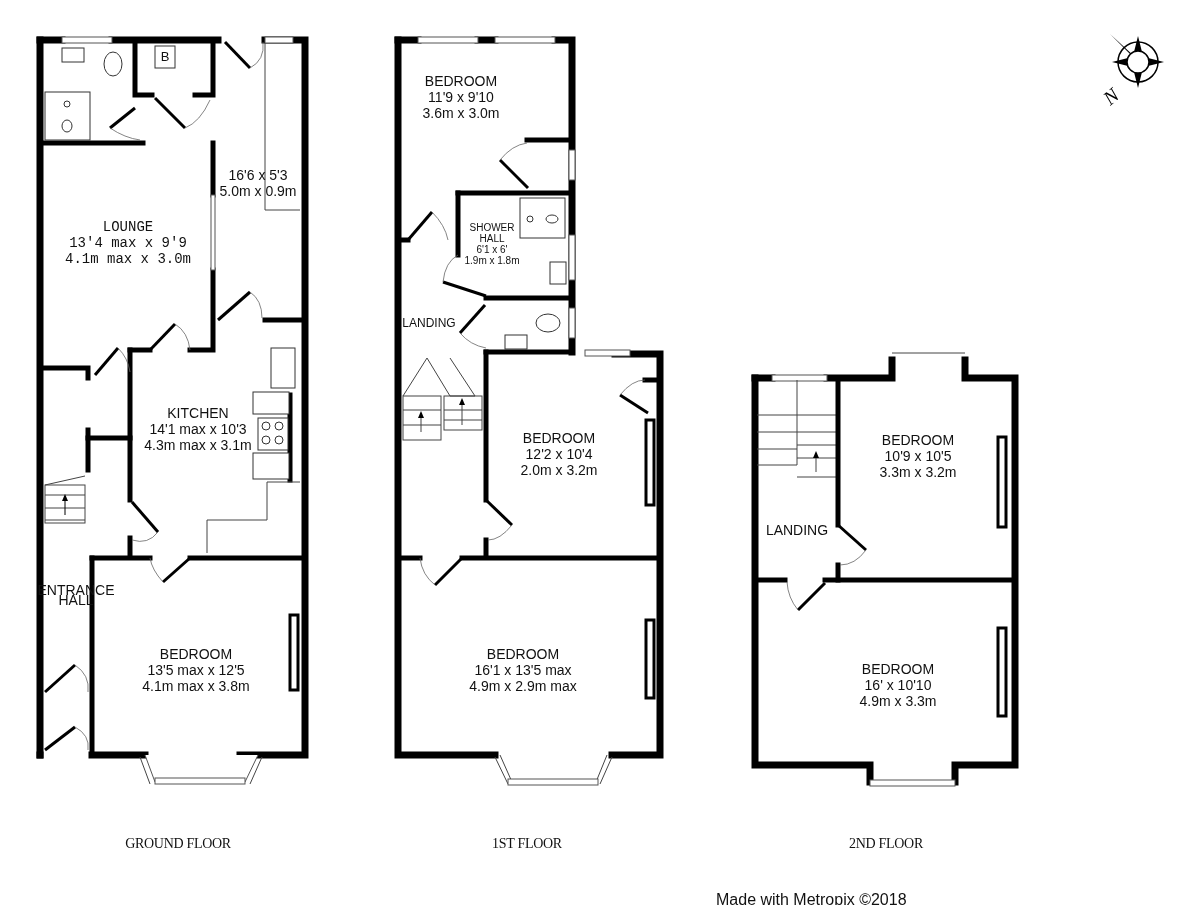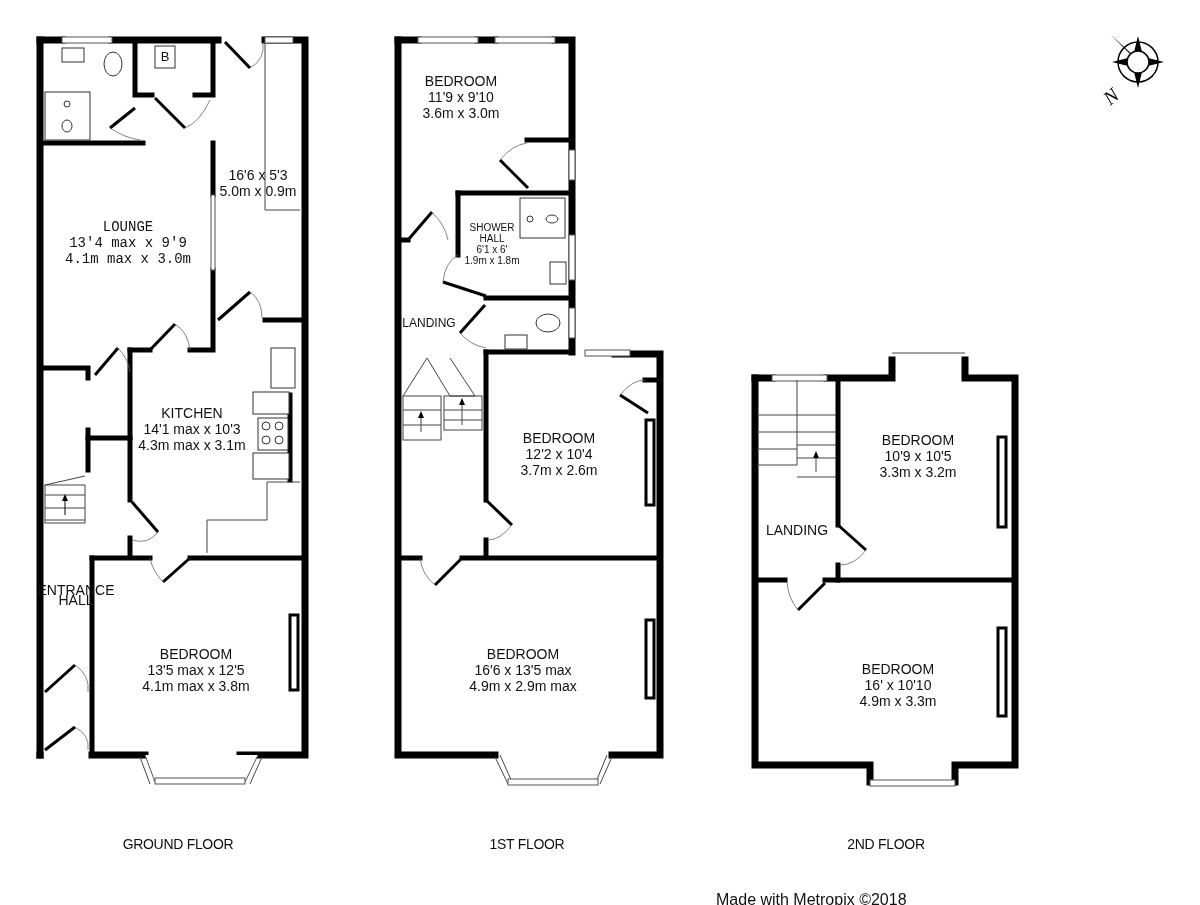--- a/index.html
+++ b/index.html
@@ -8,21 +8,21 @@
   .wall { fill:none; stroke:#000; stroke-width:7; stroke-linecap:square; stroke-linejoin:miter; }
   .iwall { fill:none; stroke:#000; stroke-width:5; stroke-linecap:square; }
   .thin { fill:none; stroke:#444; stroke-width:1; }
   .win { fill:#fff; stroke:#555; stroke-width:1; }
   .door { fill:none; stroke:#000; stroke-width:3; }
   .arc { fill:none; stroke:#666; stroke-width:0.8; }
   .fix { fill:#fff; stroke:#333; stroke-width:1; }
   .label { position:absolute; text-align:center; font-size:14px; line-height:16px; transform:translateX(-50%); white-space:nowrap; }
   .label.small { font-size:10px; line-height:11px; }
   .label.tiny { font-size:14px; line-height:10px;margin-left:8px; }
-  .floor-title { position:absolute; font-size:14px; transform:translateX(-50%); letter-spacing:-0.3px; }
+  .floor-title { position:absolute; font-size:14px; transform:translateX(-50%); letter-spacing:-0.3px;font-family:Liberation Serif, serif; }
   .credit { position:absolute; font-size:16px; left:716px; top:891px; }
   .compass { position:absolute; left:1090px; top:32px; width:80px; height:80px; }
 </style>
 </head>
 <body>
 
 <svg class="plan" viewBox="0 0 1200 905" xmlns="http://www.w3.org/2000/svg">
 
   <g>
 
@@ -196,21 +196,21 @@
 
 <div class="label" style="left:128px; top:219px;font-family:Liberation Mono, monospace;">
   <div>LOUNGE</div>
   <div>13'4 max x 9'9</div>
   <div>4.1m max x 3.0m</div>
 </div>
 <div class="label" style="left:258px; top:167px;">
   <div>16'6 x 5'3</div>
   <div>5.0m x 0.9m</div>
 </div>
-<div class="label" style="left:192px; top:405px;">
+<div class="label" style="left:198px; top:405px;">
   <div>KITCHEN</div>
   <div>14'1 max x 10'3</div>
   <div>4.3m max x 3.1m</div>
 </div>
 <div class="label tiny" style="left:68px; top:585px;">
   <div>ENTRANCE</div>
   <div>HALL</div>
 </div>
 <div class="label" style="left:196px; top:646px;">
   <div>BEDROOM</div>
@@ -227,25 +227,25 @@
 <div class="label small" style="left:492px; top:222px;">
   <div>SHOWER</div>
   <div>HALL</div>
   <div>6'1 x 6'</div>
   <div>1.9m x 1.8m</div>
 </div>
 <div class="label" style="left:429px; top:315px; font-size:12px;">LANDING</div>
 <div class="label" style="left:559px; top:430px;">
   <div>BEDROOM</div>
   <div>12'2 x 10'4</div>
-  <div>3.7m x 2.6m</div>
+  <div>2.0m x 3.2m</div>
 </div>
 <div class="label" style="left:523px; top:646px;">
   <div>BEDROOM</div>
-  <div>16'6 x 13'5 max</div>
+  <div>16'1 x 13'5 max</div>
   <div>4.9m x 2.9m max</div>
 </div>
 
 <div class="label" style="left:918px; top:432px;">
   <div>BEDROOM</div>
   <div>10'9 x 10'5</div>
   <div>3.3m x 3.2m</div>
 </div>
 <div class="label" style="left:797px; top:522px;">LANDING</div>
 <div class="label" style="left:898px; top:661px;">

